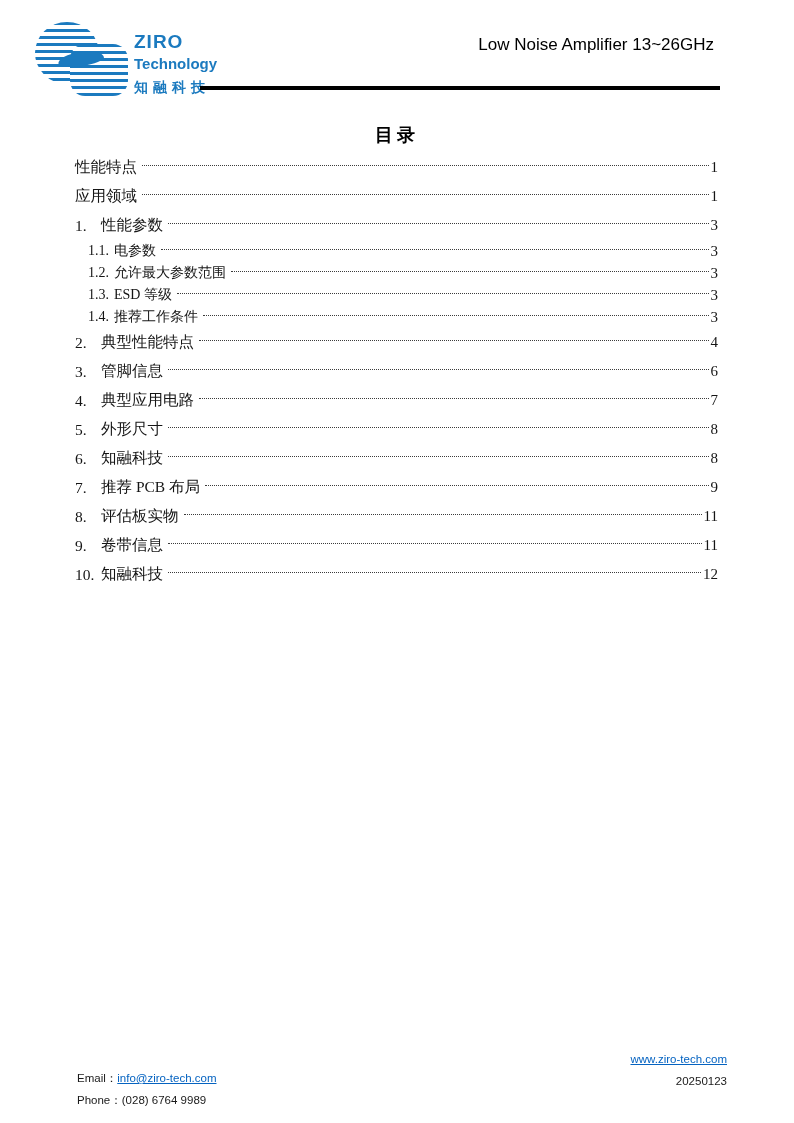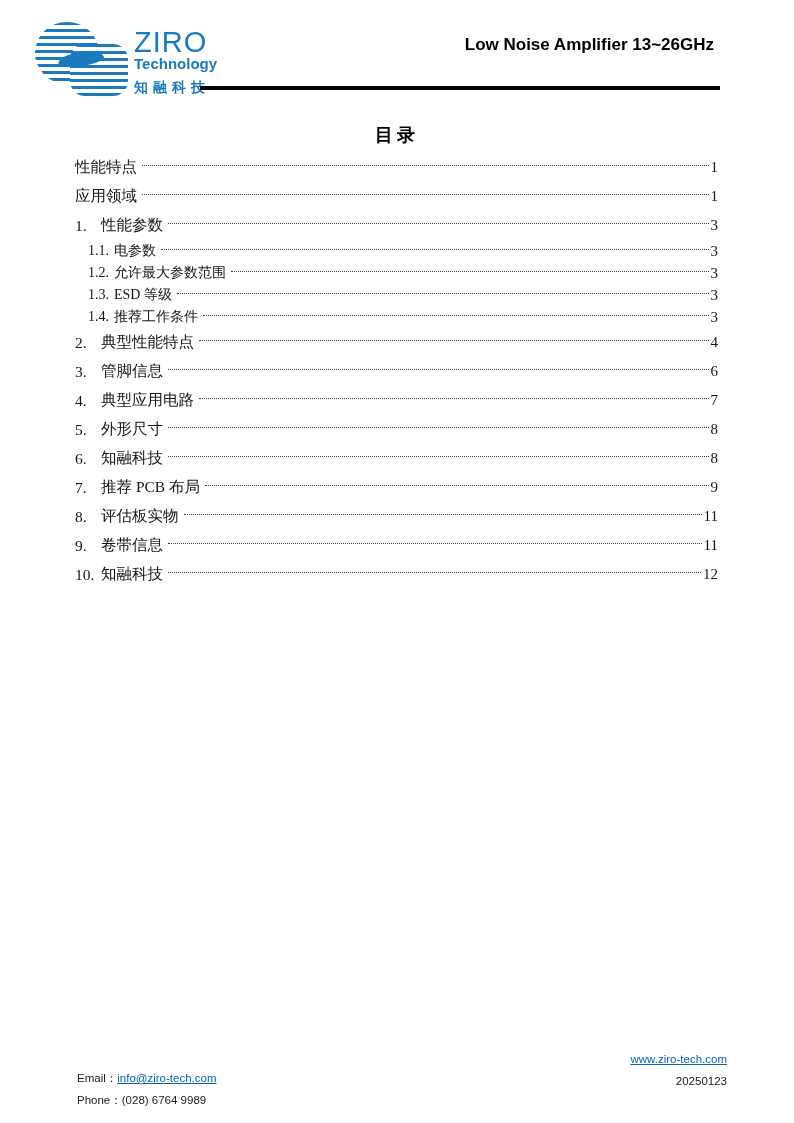--- a/index.html
+++ b/index.html
@@ -19,27 +19,27 @@
     background:repeating-linear-gradient(to bottom,#1b7abf 0 3px,#ffffff 3px 7px);
   }
   .globe-top-left{left:3px;top:2px;width:64px;height:62px;}
   .globe-bottom-right{left:38px;top:24px;width:58px;height:52px;border-radius:26%/30%;}
   .globe-swoosh{
     position:absolute;left:26px;top:32px;width:46px;height:14px;
     background:#1b7abf;border-radius:50% 50% 50% 50%/60% 60% 40% 40%;
     transform:rotate(-8deg);
   }
   .brand-text{position:absolute;left:134px;top:28px;color:#1b7abf;}
-  .brand-name{font-size:29px;font-weight:normal;line-height:28px;letter-spacing:1px;}
+  .brand-name{font-size:19px;font-weight:bold;line-height:28px;letter-spacing:1px;}
   .brand-sub{font-size:15px;font-weight:bold;line-height:13px;margin-top:1px;}
   .brand-cn{font-size:14px;font-weight:bold;letter-spacing:5px;line-height:18px;margin-top:8px;}
 
   .doc-titles{position:absolute;top:33px;right:80px;text-align:right;color:#000;}
   .doc-title{font-size:20px;font-weight:bold;line-height:27px;}
-  .doc-subtitle{font-size:17px;font-weight:bold;line-height:24px;}
+  .doc-subtitle{font-size:17px;font-weight:normal;line-height:24px;}
   .header-rule{position:absolute;left:200px;right:74px;top:86px;height:4px;background:#000;}
 
   
   .toc-title{
     position:absolute;top:123px;left:0;right:0;text-align:center;
     font-family:"Liberation Serif","DejaVu Serif",serif;
     font-size:18px;font-weight:bold;letter-spacing:4px;color:#000;
   }
   .toc{
     position:absolute;top:153px;left:75px;width:643px;

